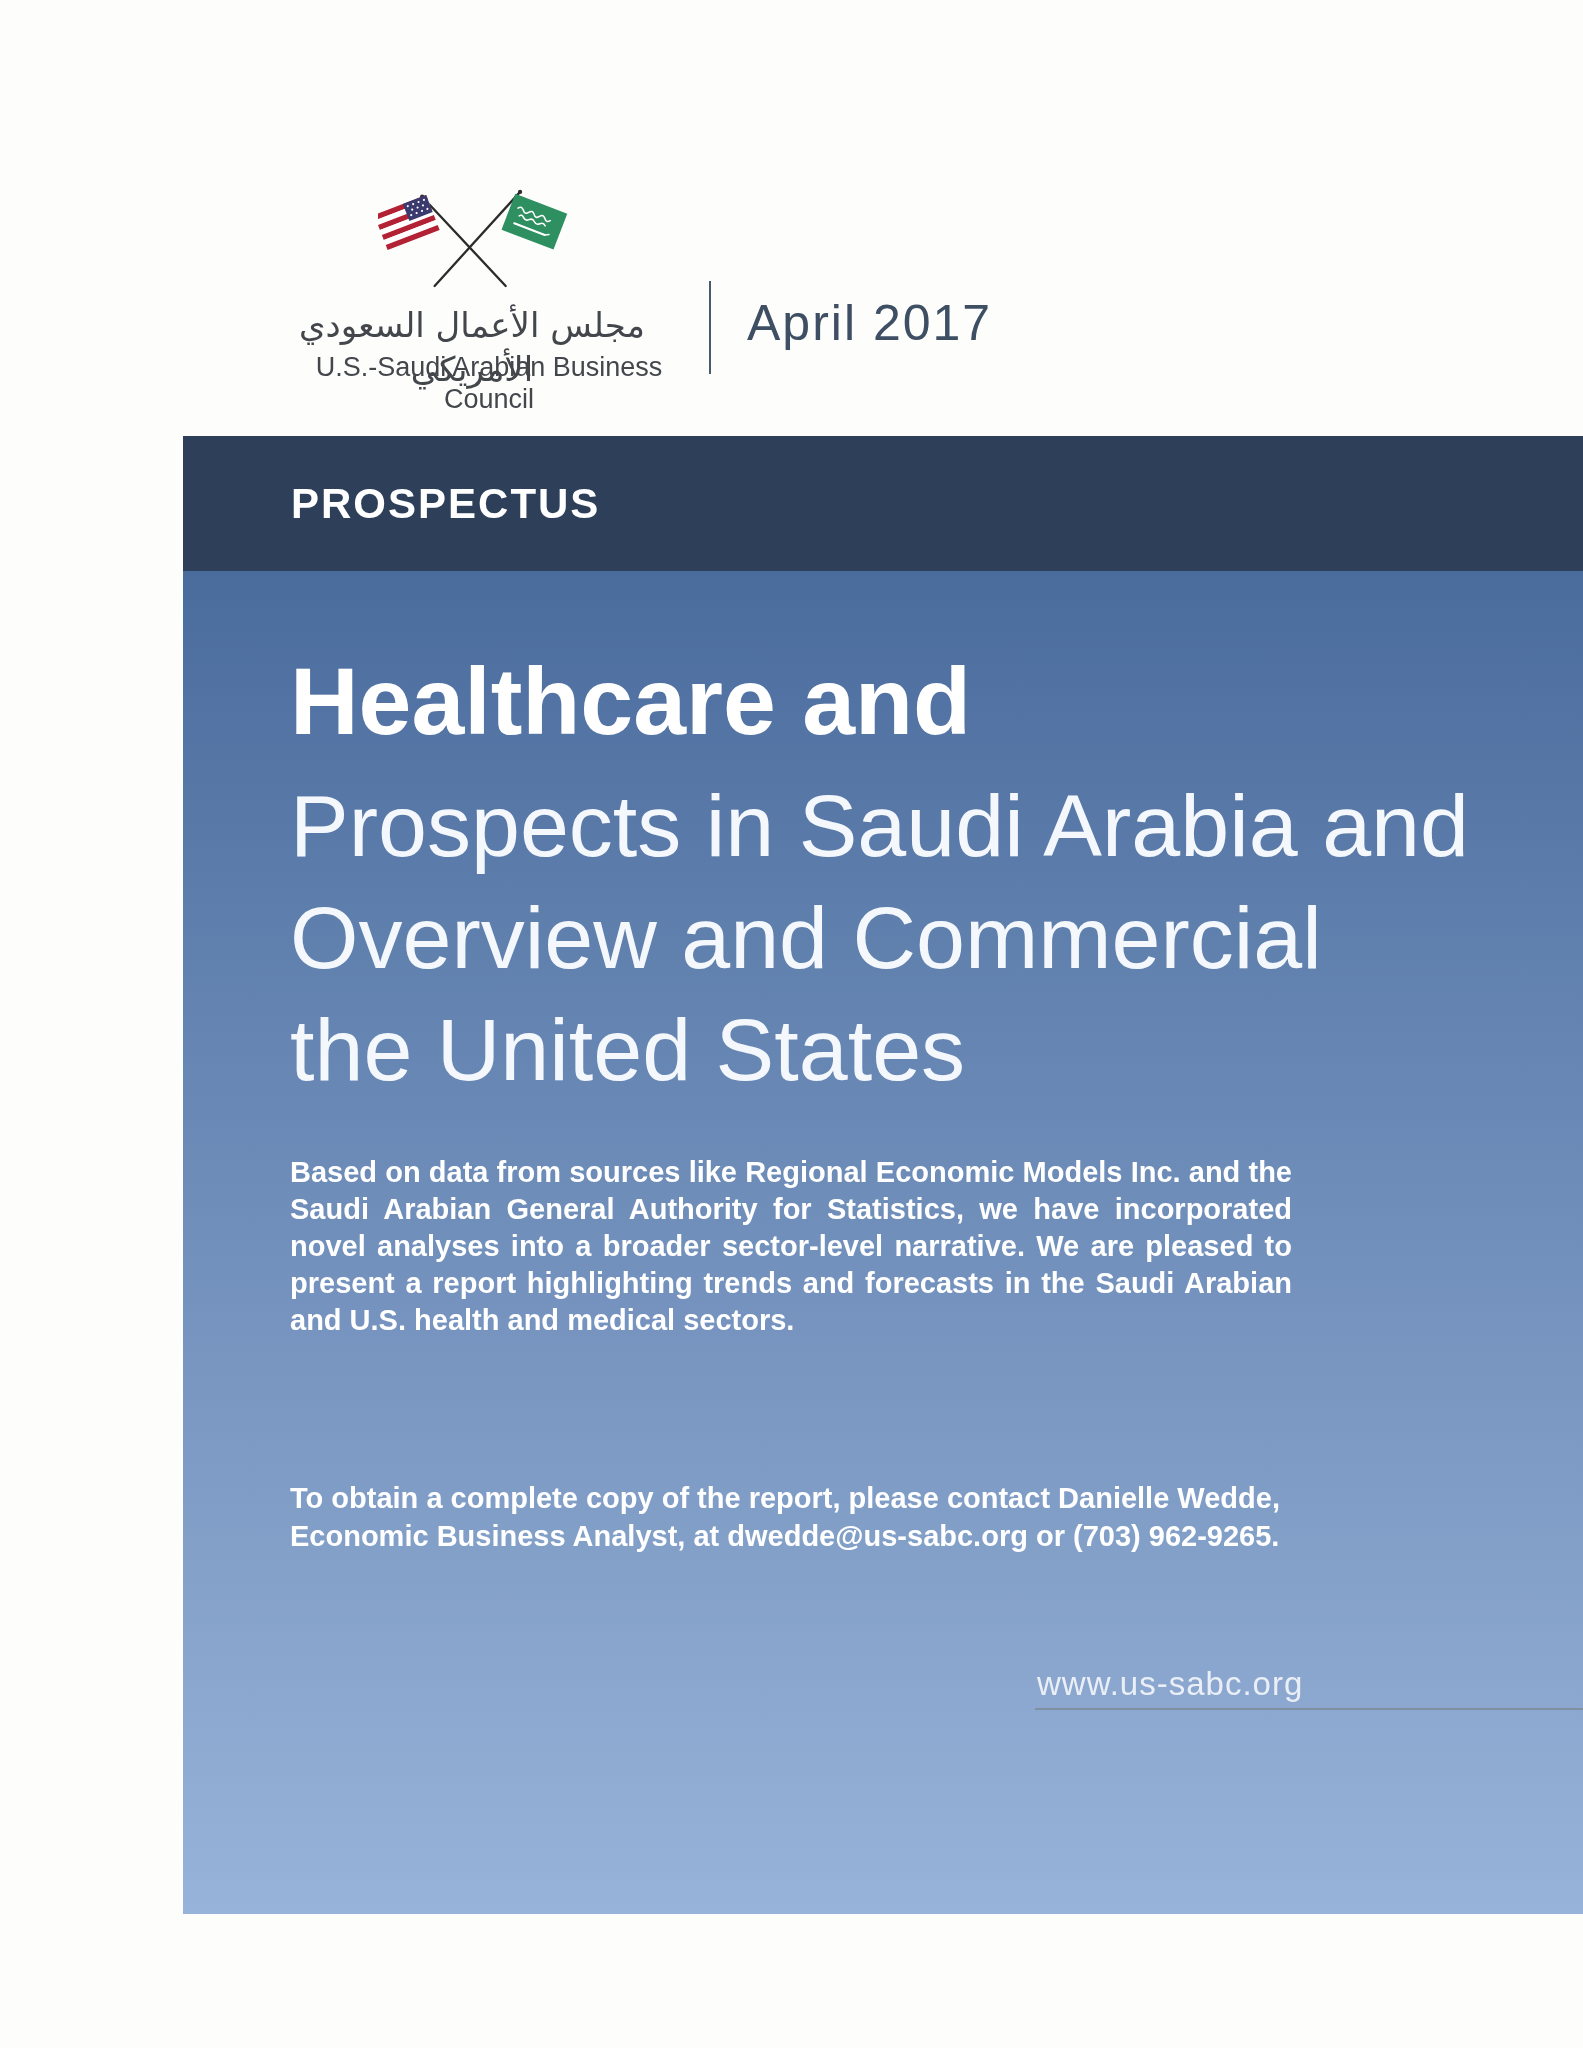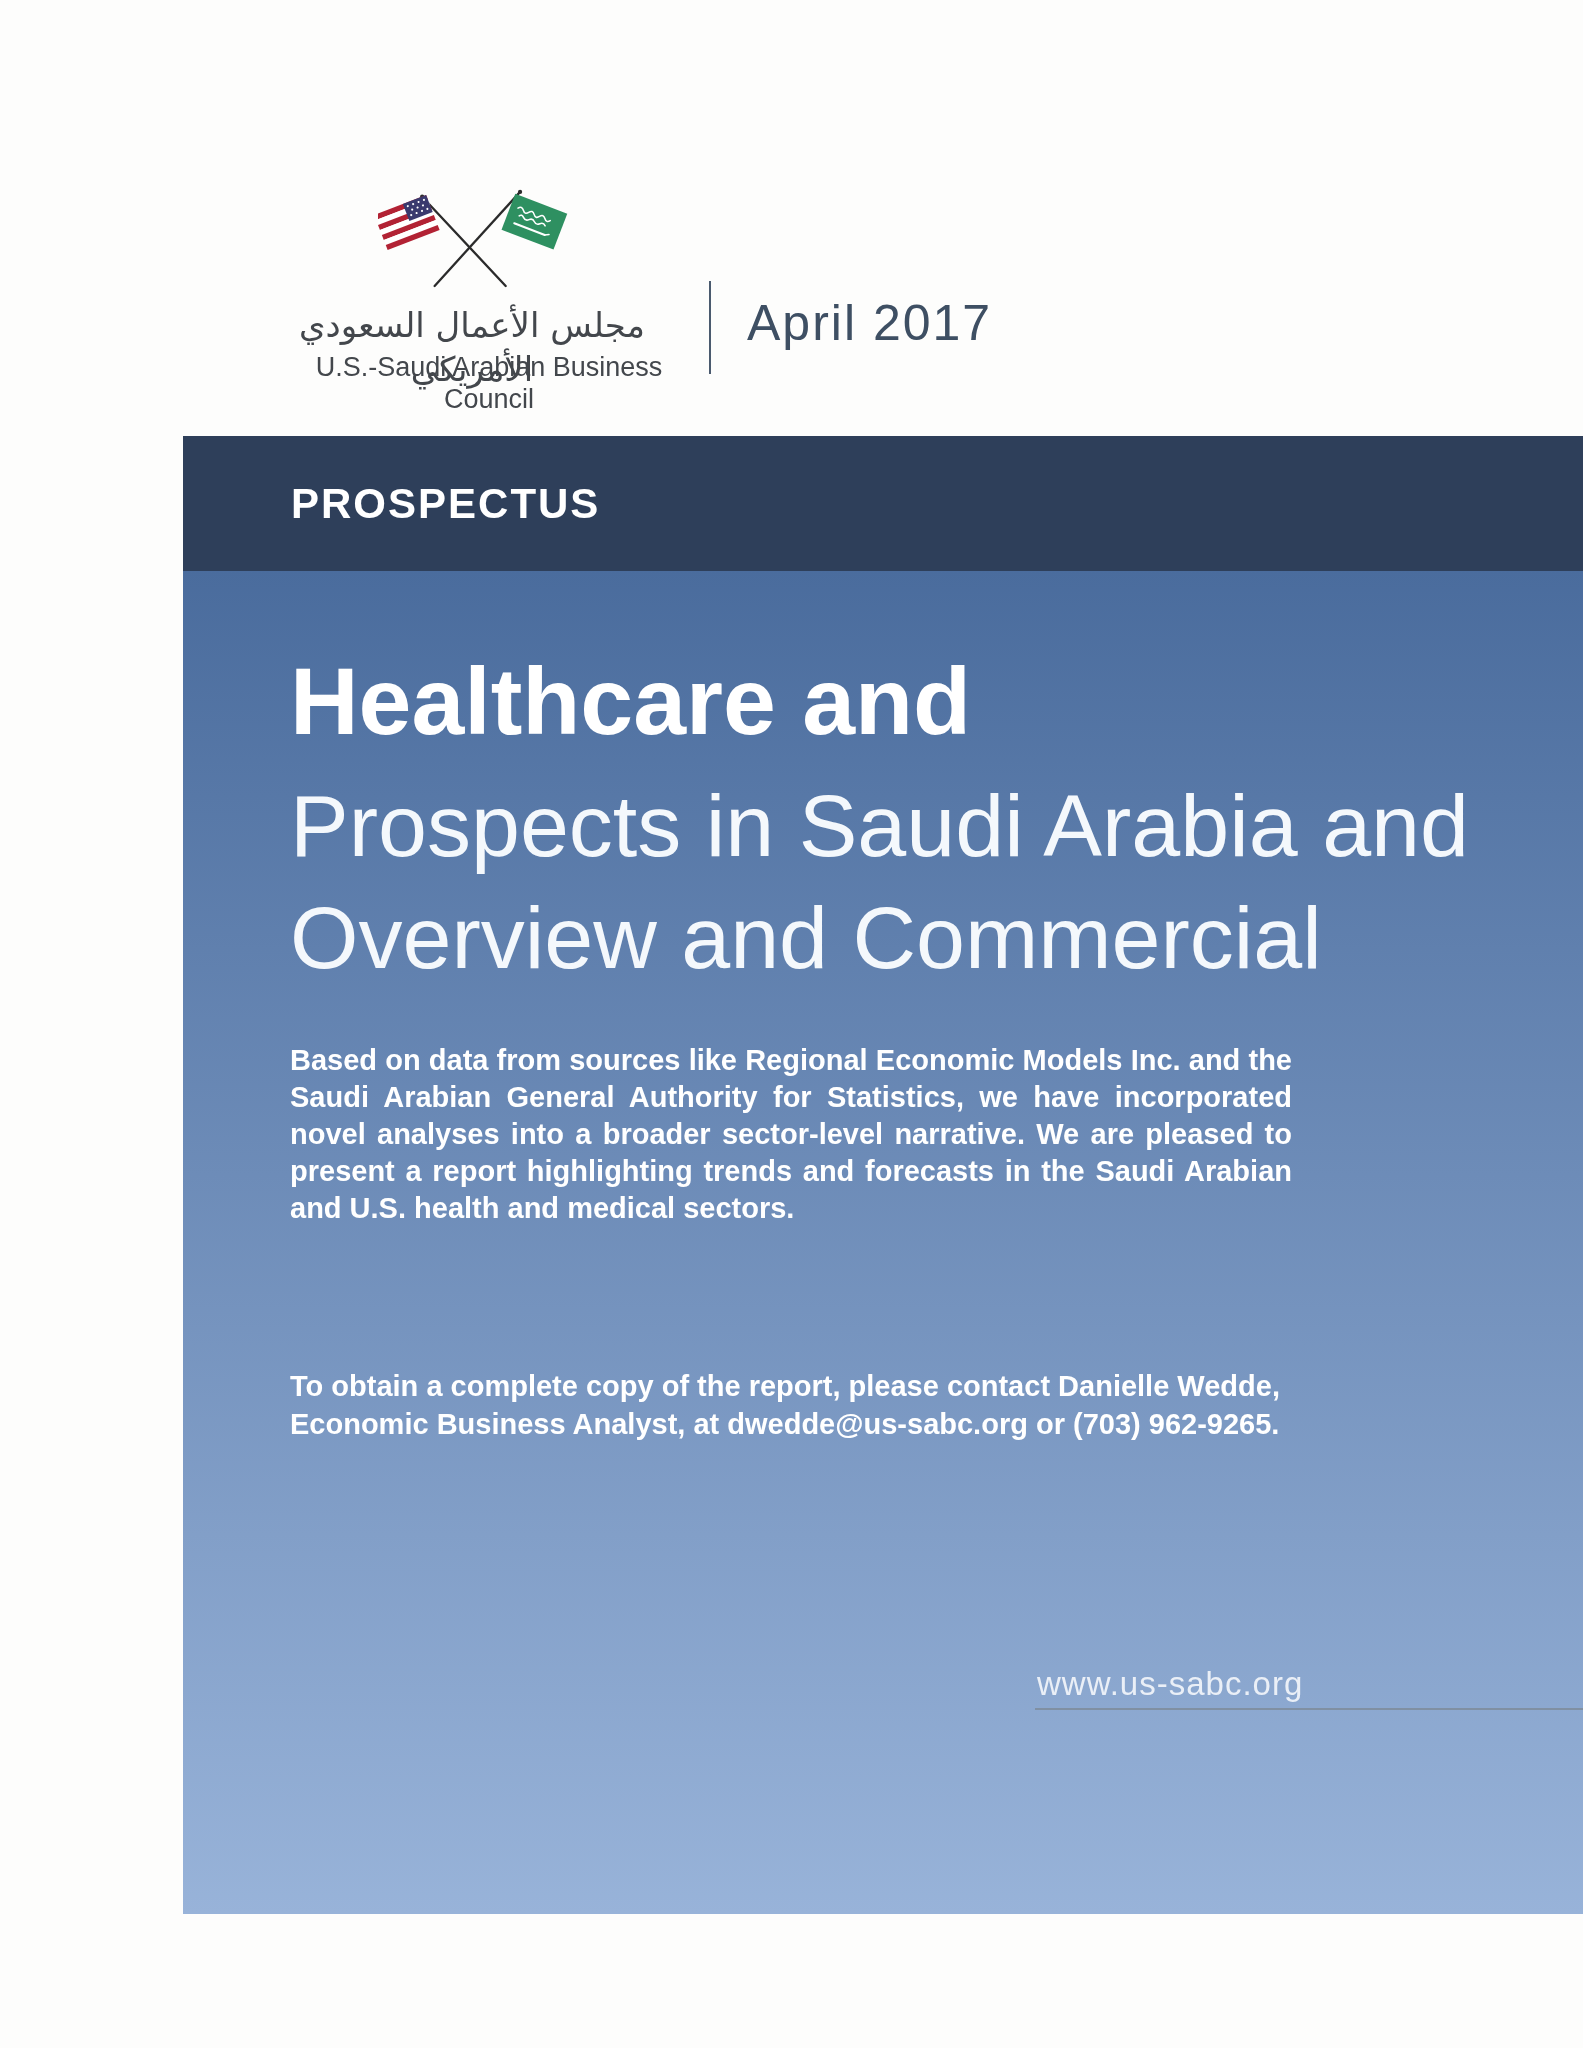--- a/index.html
+++ b/index.html
@@ -141,20 +141,21 @@
     </div>
 
     <div class="panel-body">
       <div class="report-title">
         <div>Healthcare and</div>
       </div>
 
       <div class="report-subtitle">
         <div>Prospects in Saudi Arabia and</div>
         <div>Overview and Commercial</div>
+        <div>the United States</div>
       </div>
 
       <p class="intro-paragraph">Based on data from sources like Regional Economic Models Inc. and the Saudi Arabian General Authority for Statistics, we have incorporated novel analyses into a broader sector-level narrative. We are pleased to present a report highlighting trends and forecasts in the Saudi Arabian and U.S. health and medical sectors.</p>
 
       <div class="contact-paragraph">
         <div>To obtain a complete copy of the report, please contact Danielle Wedde,</div>
         <div>Economic Business Analyst, at dwedde@us-sabc.org or (703) 962-9265.</div>
       </div>
     </div>
   </section>

